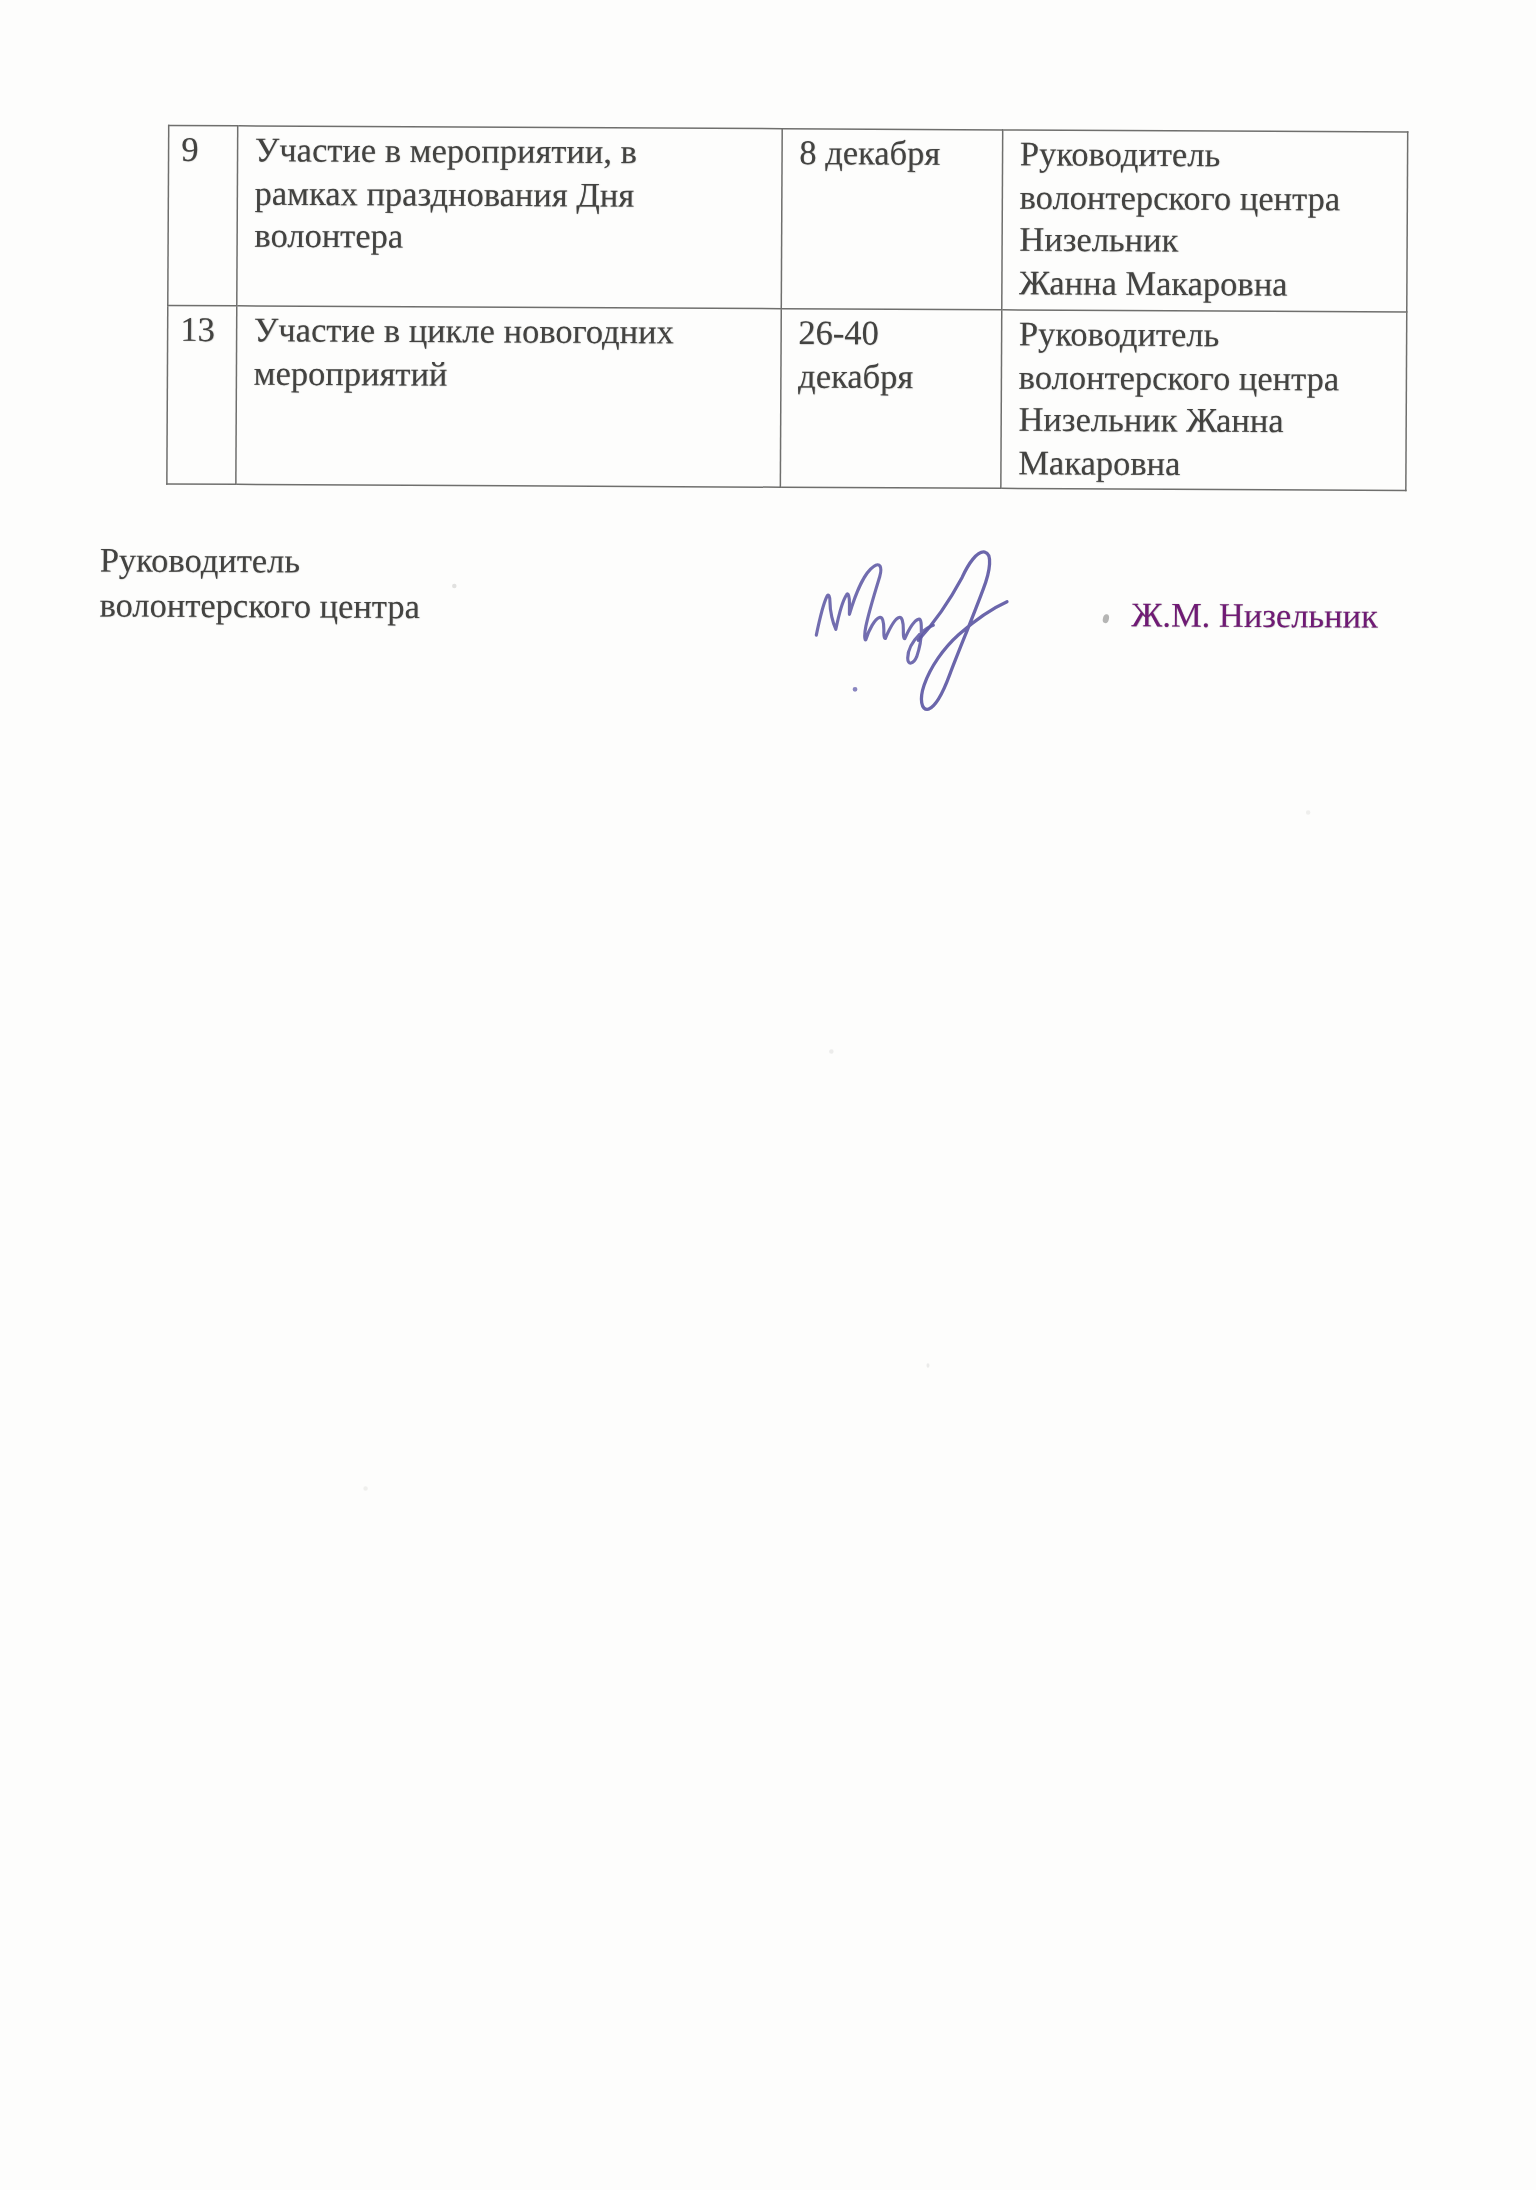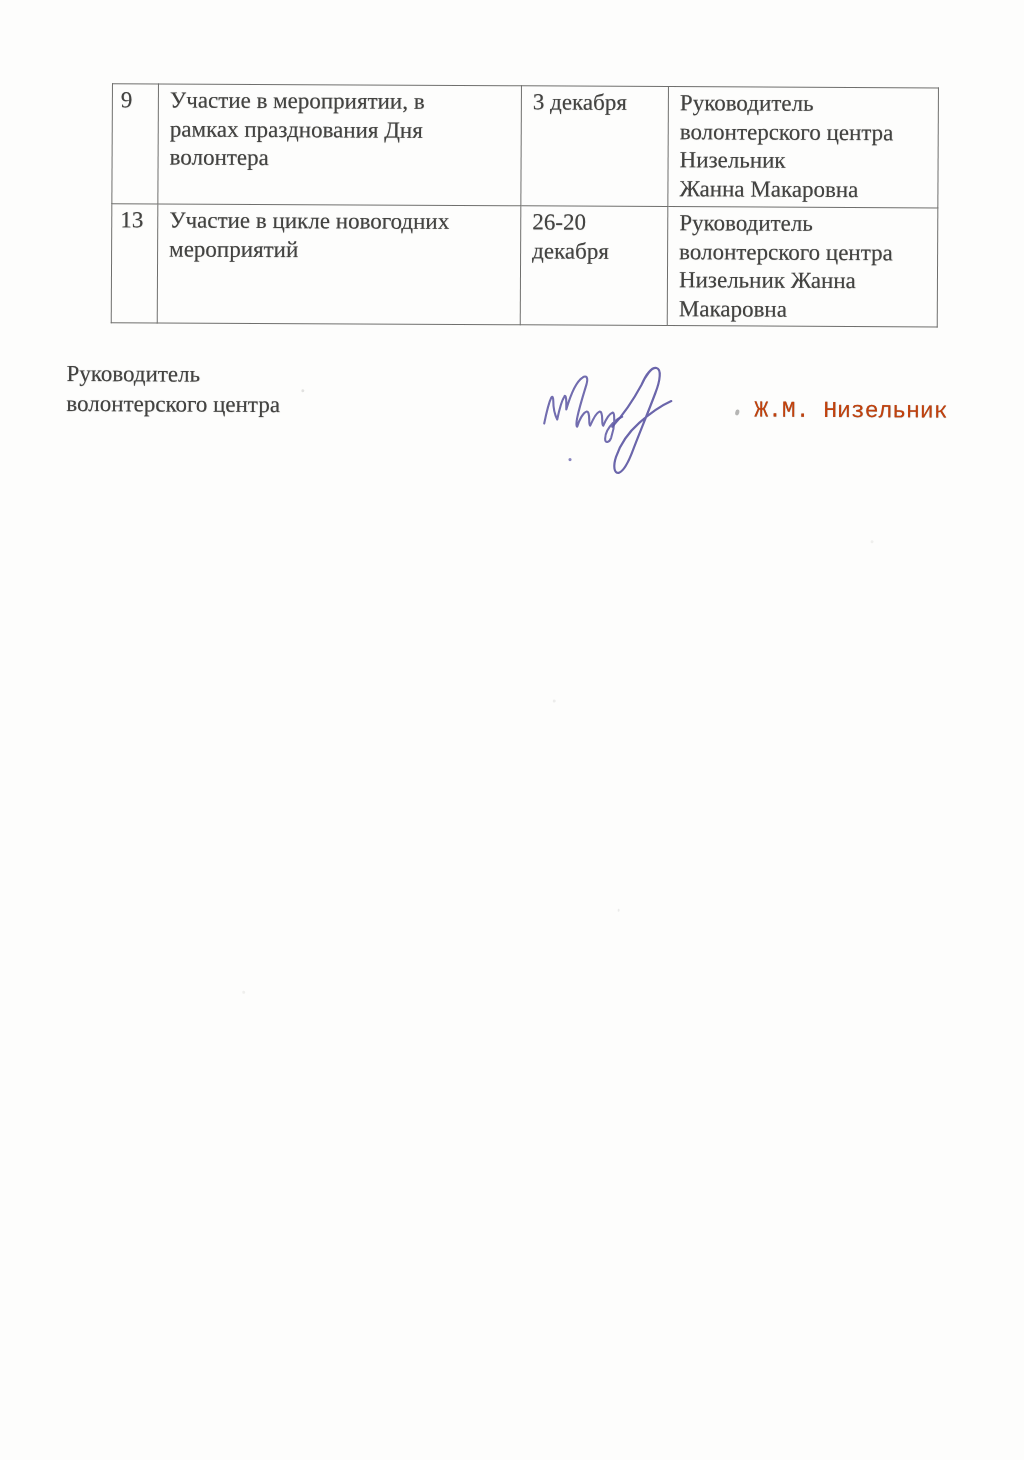--- a/index.html
+++ b/index.html
@@ -52,23 +52,22 @@
     line-height: 30px;
     color: #434341;
     white-space: pre-line;
     text-shadow: 0.2px 0.2px 0.7px rgba(70,70,68,0.55);
   }
   .signer-name {
     position: absolute;
     left: 756px;
     top: 394px;
     font-size: 23px;
-    color: #c2410c;
+    color: #701a75;
     text-shadow: 0.2px 0.2px 0.7px rgba(70,70,68,0.55);
-    font-family: Liberation Mono, monospace;
   }
 
   .signature-svg {
     position: absolute;
     left: 534px;
     top: 351px;
     width: 150px;
     height: 134px;
   }
 
@@ -97,31 +96,31 @@
         <col style="width:363px">
         <col style="width:147px">
         <col style="width:270px">
       </colgroup>
       <tbody>
         <tr class="row-9">
           <td class="num">9</td>
           <td>Участие в мероприятии, в
 рамках празднования Дня
 волонтера</td>
-          <td>3 декабря</td>
+          <td>8 декабря</td>
           <td>Руководитель
 волонтерского центра
 Низельник
 Жанна Макаровна</td>
         </tr>
         <tr class="row-10">
           <td class="num">13</td>
           <td>Участие в цикле новогодних
 мероприятий</td>
-          <td>26-20
+          <td>26-40
 декабря</td>
           <td>Руководитель
 волонтерского центра
 Низельник Жанна
 Макаровна</td>
         </tr>
       </tbody>
     </table>
 
     <div class="sig-block">

